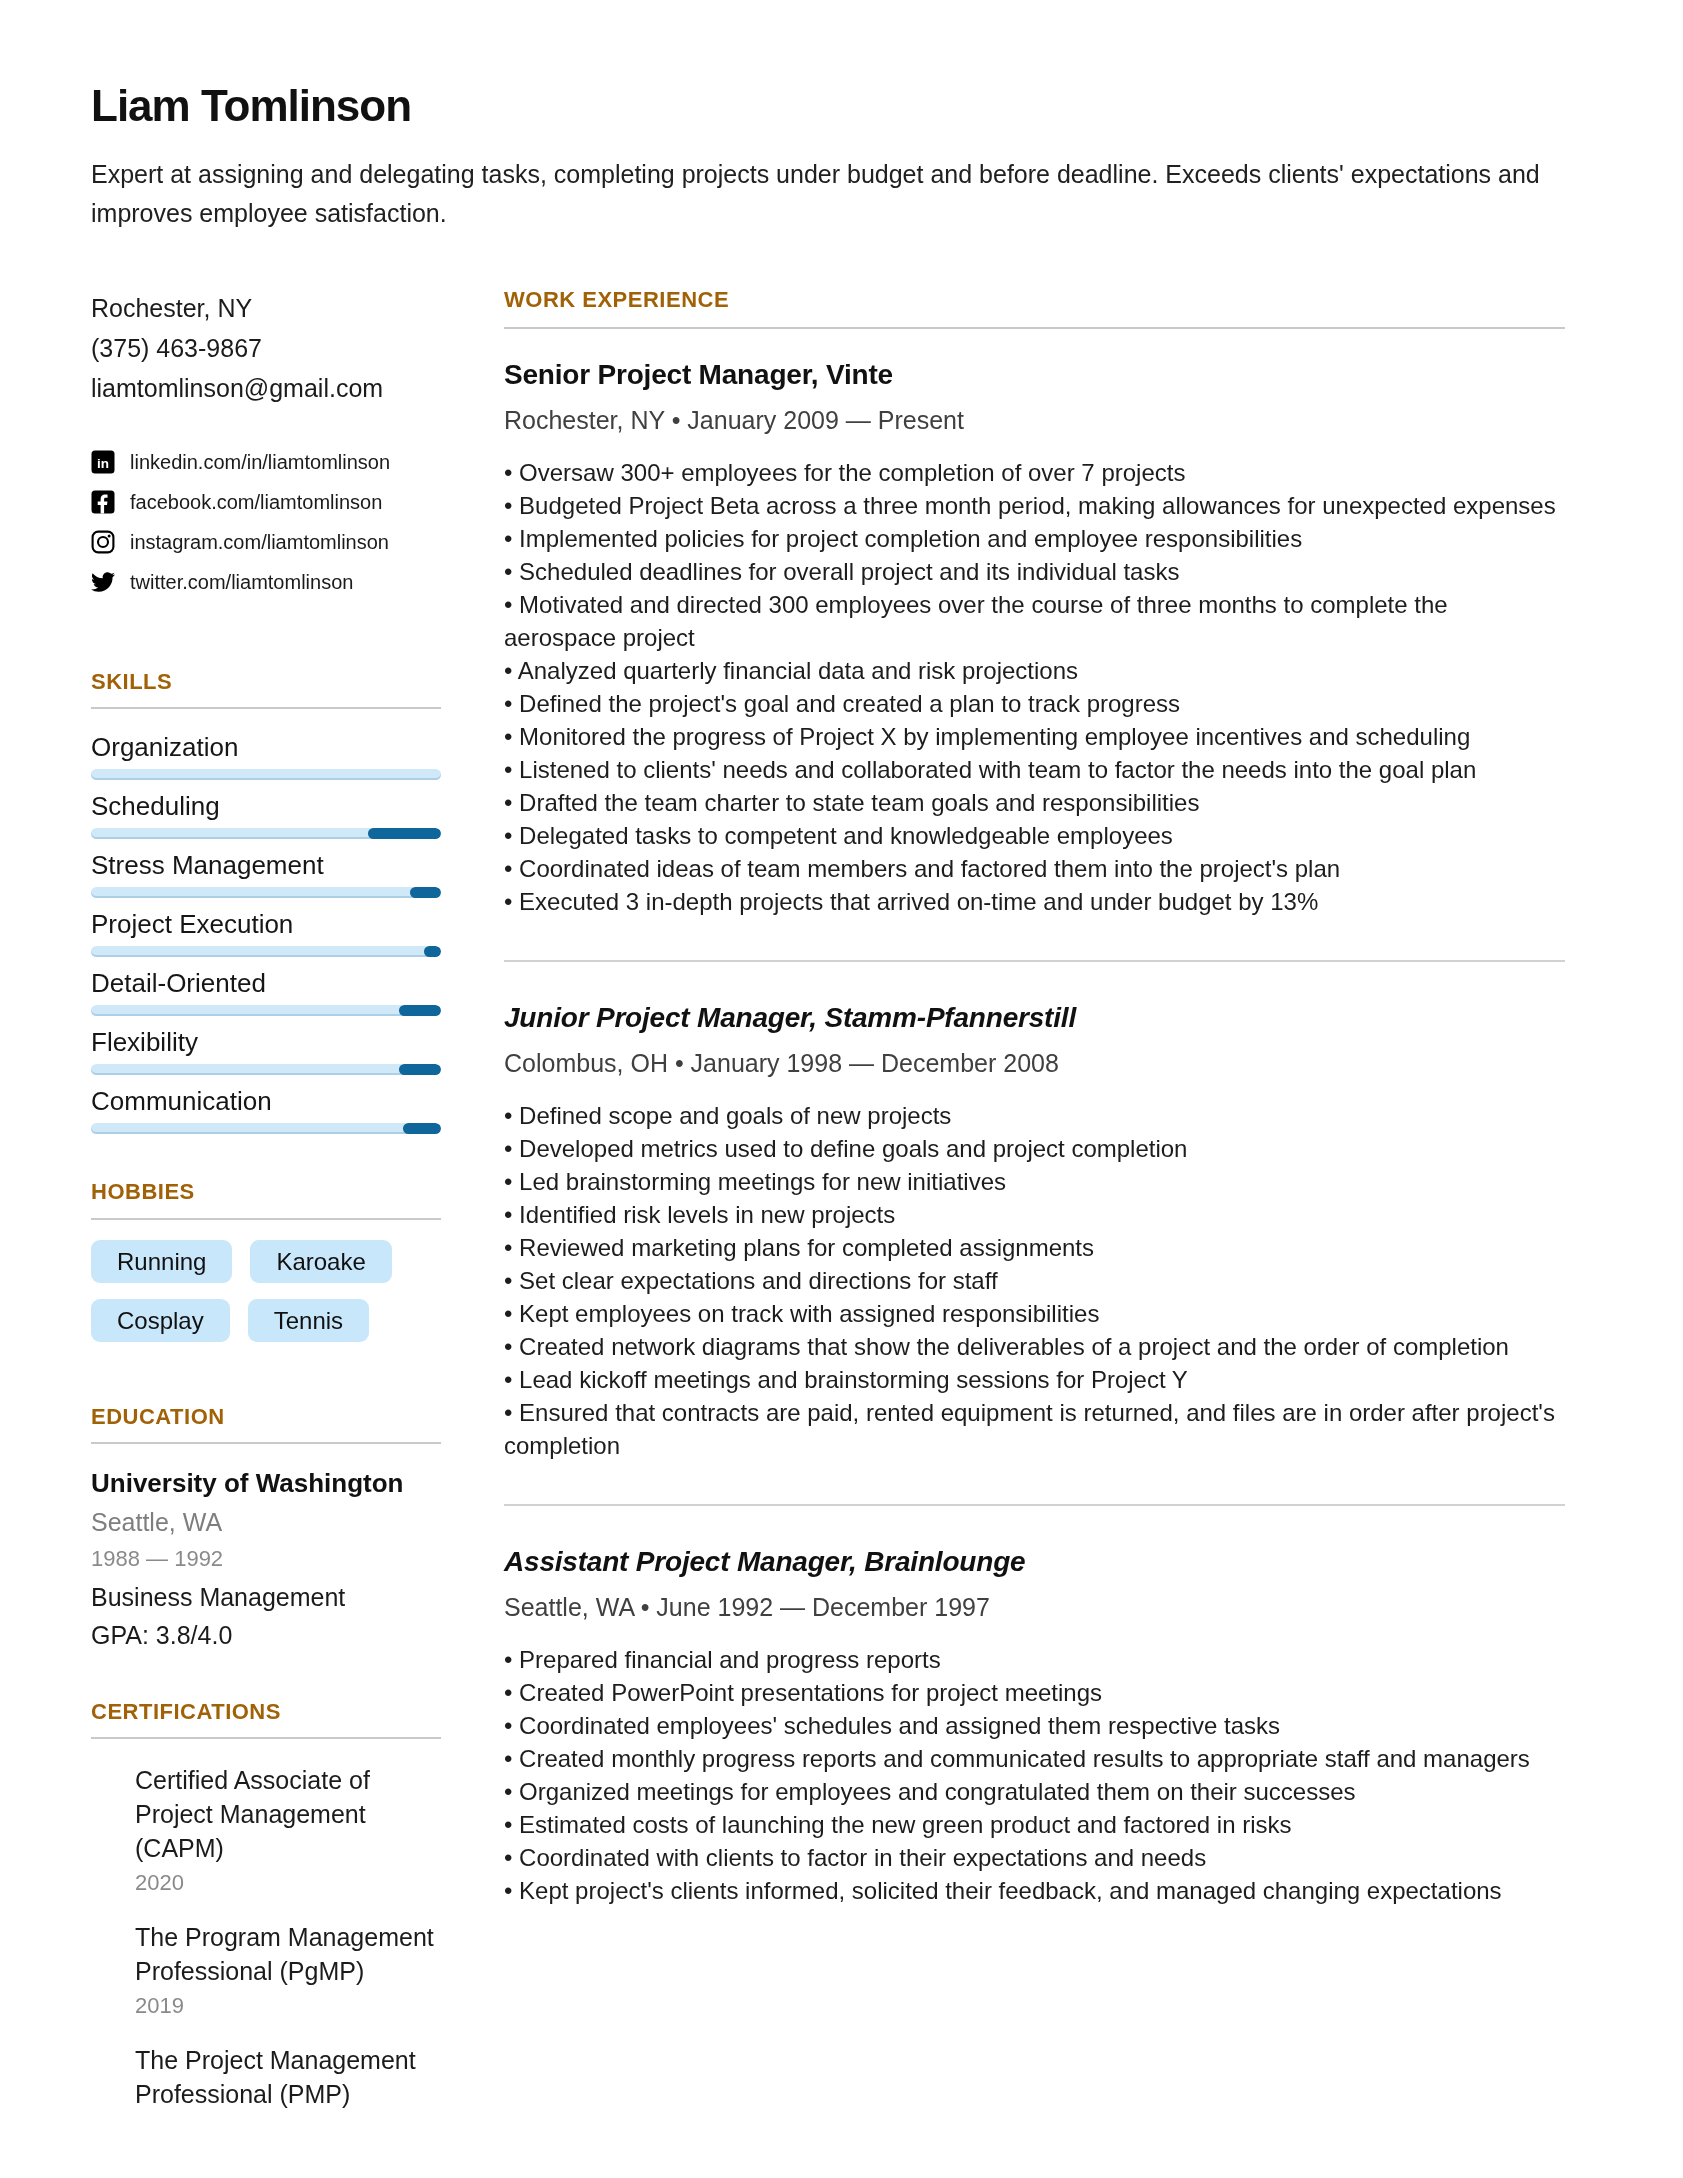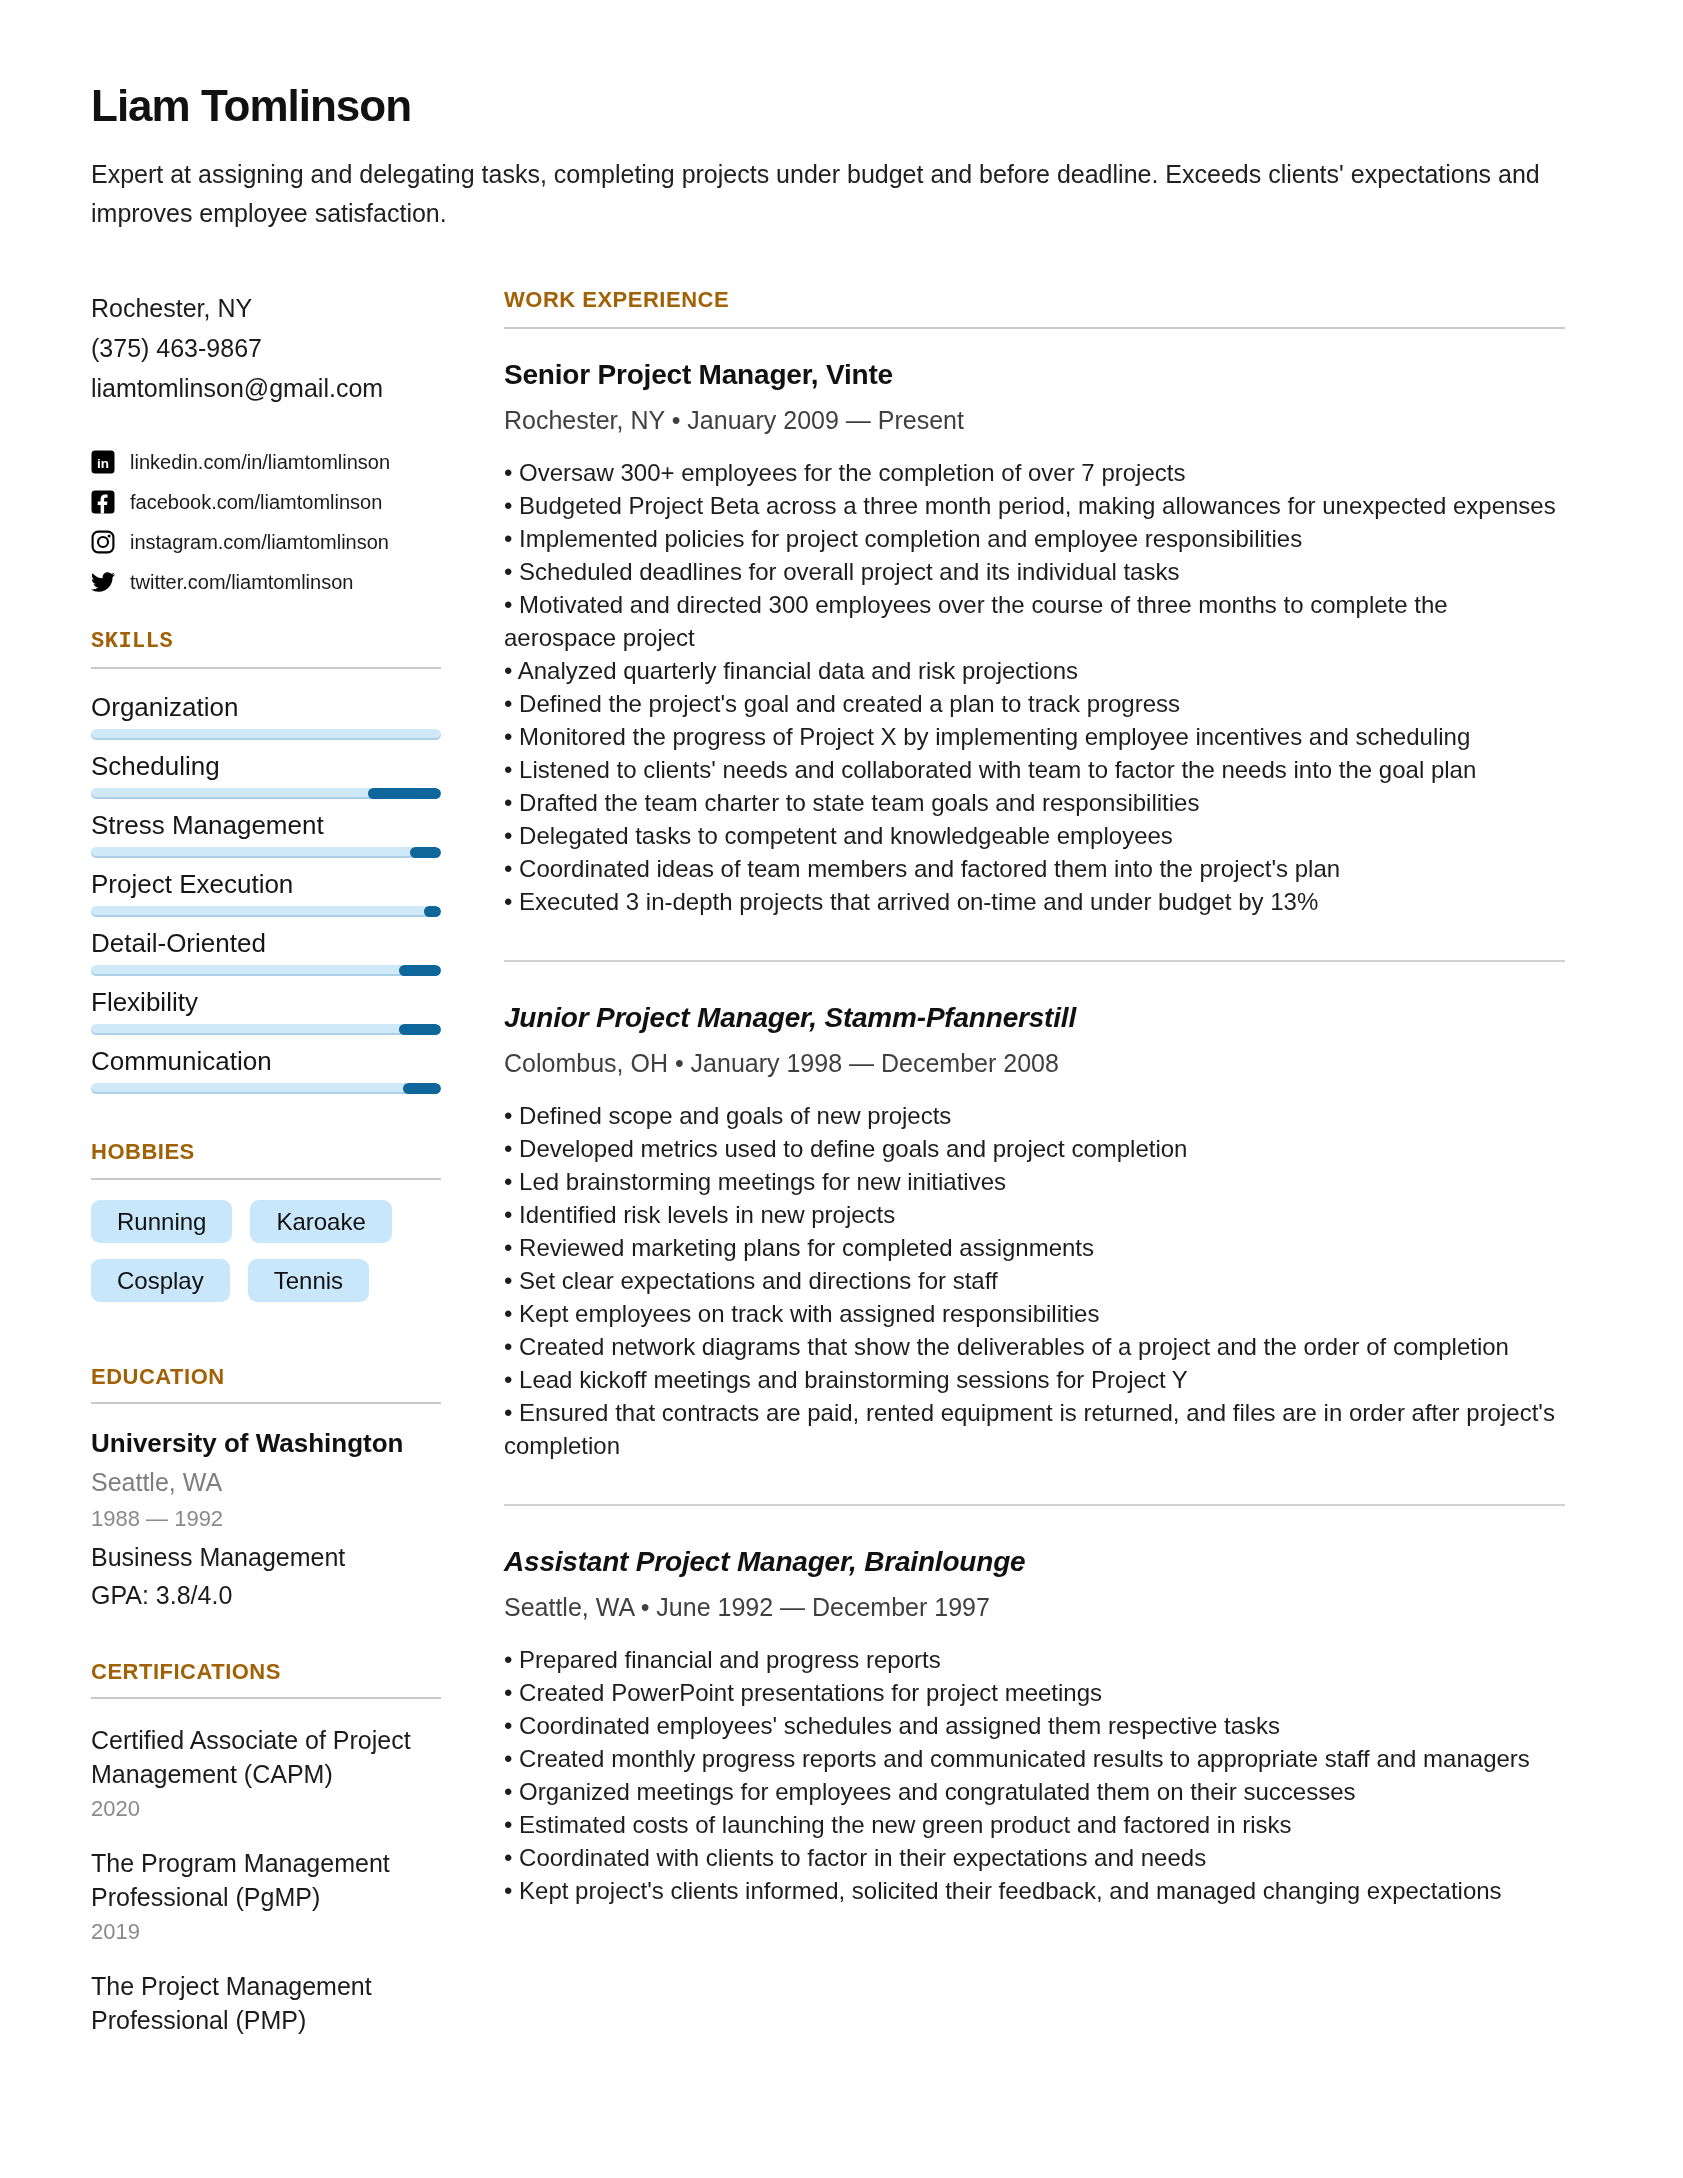--- a/index.html
+++ b/index.html
@@ -19,41 +19,41 @@
   .contact-line{font-size:25px;line-height:40px;color:#1b1b1b;}
   
   .socials{margin-top:34px;}
   .social-row{display:flex;align-items:center;height:40px;}
   .social-icon{width:24px;height:24px;margin-right:15px;display:flex;align-items:center;justify-content:center;flex:none;}
   .social-text{font-size:20px;color:#1b1b1b;white-space:nowrap;}
   
   .section-h{font-size:22px;font-weight:700;letter-spacing:0.5px;color:#a16207;line-height:1.1;}
   .rule{height:2px;background:#c9c9c9;margin-top:13px;}
   
-  .skills-h{margin-top:28px;font-family:Liberation Mono, monospace;}
+  .skills-h{margin-top:68px;}
   .skills-list{margin-top:24px;}
   .skill{margin-bottom:12px;}
   .skill-label{font-size:26px;line-height:28px;color:#161616;}
   .skill-bar{margin-top:8px;height:11px;border-radius:6px;background:#cfe9f8;position:relative;overflow:hidden;
              box-shadow:inset 0 -2px 0 rgba(110,160,195,.35);}
   .skill-fill{position:absolute;right:0;top:0;height:100%;border-radius:6px;background:#0f669a;}
   
   .hobbies-h{margin-top:46px;}
   .chips{margin-top:20px;display:flex;flex-wrap:wrap;gap:16px 18px;width:317px;}
   .chip{display:inline-flex;background:#c9e7fa;border-radius:9px;padding:8px 26px;font-size:24px;color:#111;line-height:27px;}
   
   .education-h{margin-top:63px;}
   .edu-school{margin-top:24px;font-size:26px;font-weight:700;color:#111;}
   .edu-loc{margin-top:9px;font-size:25px;color:#7e7e7e;}
   .edu-dates{margin-top:9px;font-size:22px;color:#8a8a8a;}
   .edu-degree{margin-top:11px;font-size:25px;color:#1b1b1b;}
   .edu-gpa{margin-top:9px;font-size:25px;color:#1b1b1b;}
   
   .certs-h{margin-top:50px;}
-  .cert{margin-top:24px;}
+  .cert{margin-top:24px;margin-left:44px;}
   .cert-title{font-size:25px;line-height:34px;color:#1b1b1b;}
   .cert-year{margin-top:5px;font-size:22px;color:#8a8a8a;}
   
   .work-rule{margin-top:15px;}
   .job-title{font-size:28px;font-weight:700;color:#111;margin:30px 0 0 0;letter-spacing:-0.2px;}
   .job + .divider, .divider{height:2px;background:#d2d2d2;margin-top:42px;}
   .divider + .job .job-title{margin-top:40px;font-style:italic;}
   .job-meta{margin-top:15px;font-size:25px;color:#404040;}
   ul.bullets{margin:21px 0 0 0;padding:0;list-style:none;font-size:24px;line-height:33px;color:#1d1d1d;}
   ul.bullets li::before{content:"• ";}

